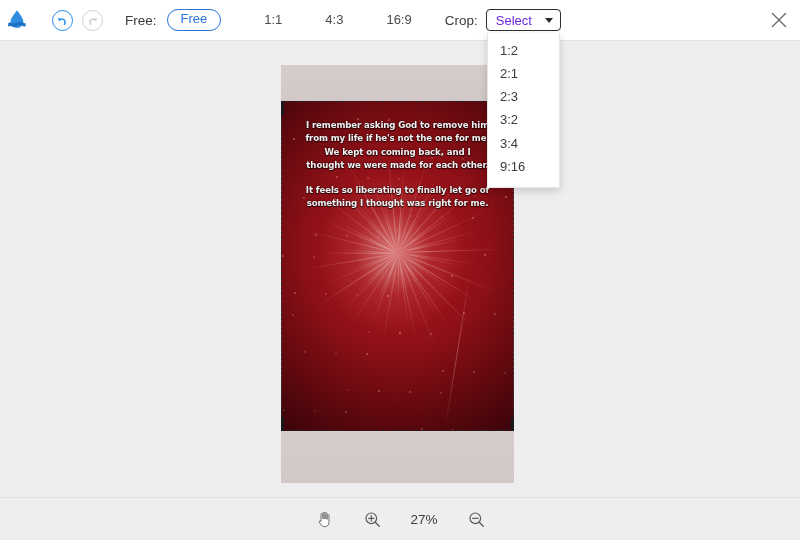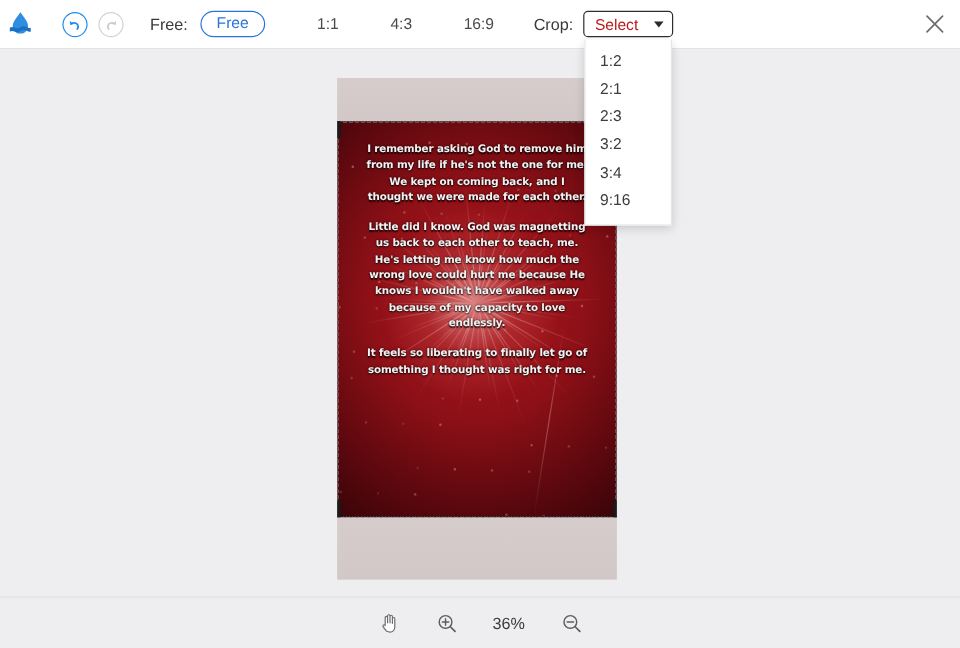--- a/index.html
+++ b/index.html
@@ -113,21 +113,21 @@
     display: flex;
     align-items: center;
     justify-content: space-between;
     padding: 0 7px 0 9px;
     background: #fff;
     position: relative;
     z-index: 40;
   }
   .select-value {
     font-size: 13px;
-    color: #b91c1c;
+    color: #6d28d9;
   }
   .caret {
     width: 0; height: 0;
     border-left: 4.5px solid transparent;
     border-right: 4.5px solid transparent;
     border-top: 5px solid #2b2b2b;
   }
 
   .close-btn {
     position: absolute;
@@ -413,21 +413,20 @@
             <div class="ray" style="height: 71px; transform: rotate(305.217deg); opacity: 0.4;"></div>
             <div class="ray" style="height: 108px; transform: rotate(315.243deg); opacity: 0.48;"></div>
             <div class="ray" style="height: 90px; transform: rotate(325.27deg); opacity: 0.57;"></div>
             <div class="ray" style="height: 72px; transform: rotate(328.696deg); opacity: 0.66;"></div>
             <div class="ray" style="height: 109px; transform: rotate(338.722deg); opacity: 0.41;"></div>
             <div class="ray" style="height: 91px; transform: rotate(348.748deg); opacity: 0.5;"></div>
             <div class="ray" style="height: 73px; transform: rotate(352.174deg); opacity: 0.58;"></div>
           </div>
         <div class="poem">
           <p>I remember asking God to remove him from my life if he's not the one for me. We kept on coming back, and I thought we were made for each other.</p>
-          <p>Little did I know. God was magnetting us back to each other to teach, me. He's letting me know how much the wrong love could hurt me because He knows I wouldn't have walked away because of my capacity to love endlessly.</p>
           <p>It feels so liberating to finally let go of something I thought was right for me.</p>
         </div>
       <div class="spark" style="left: 0px; top: 0px; opacity: 0.15;"></div>
           <div class="spark" style="left: 53px; top: 97px; opacity: 0.33;"></div>
           <div class="spark" style="left: 106px; top: 194px; opacity: 0.51;"></div>
           <div class="spark" style="left: 159px; top: 291px; opacity: 0.32;"></div>
           <div class="spark" style="left: 212px; top: 58px; opacity: 0.5;"></div>
           <div class="spark" style="left: 32px; top: 155px; opacity: 0.31;"></div>
           <div class="spark" style="left: 85px; top: 252px; opacity: 0.49;"></div>
           <div class="spark" style="left: 138px; top: 19px; opacity: 0.29;"></div>
@@ -495,21 +494,21 @@
         <path d="M5 11.5 L5 4.6 a1 1 0 0 1 2 0 L7 9 L7 3.3 a1 1 0 0 1 2 0 L9 9 L9 3.7 a1 1 0 0 1 2 0 L11 9.4 L11 5.6 a1 1 0 0 1 2 0 L13 12.2 c0 2.6 -1.6 4.5 -4 4.5 c-2.3 0 -3.6 -1.1 -4.5 -2.7 L3.2 12 a1 1 0 0 1 1.6 -1.1 Z" fill="#ffffff" stroke="#6d6d6d" stroke-width="1" stroke-linejoin="round"></path>
       </svg>
     </span>
     <span class="tool-ico">
       <svg width="17" height="17" viewBox="0 0 17 17" xmlns="http://www.w3.org/2000/svg">
         <circle cx="7.3" cy="7.3" r="5.3" fill="none" stroke="#5d5d5d" stroke-width="1.2"></circle>
         <path d="M11.3 11.3 L15.2 15.2" stroke="#5d5d5d" stroke-width="1.4" stroke-linecap="round"></path>
         <path d="M7.3 4.6 L7.3 10 M4.6 7.3 L10 7.3" stroke="#5d5d5d" stroke-width="1.2" stroke-linecap="round"></path>
       </svg>
     </span>
-    <span class="zoom-val">36%</span>
+    <span class="zoom-val">27%</span>
     <span class="tool-ico">
       <svg width="17" height="17" viewBox="0 0 17 17" xmlns="http://www.w3.org/2000/svg">
         <circle cx="7.3" cy="7.3" r="5.3" fill="none" stroke="#5d5d5d" stroke-width="1.2"></circle>
         <path d="M11.3 11.3 L15.2 15.2" stroke="#5d5d5d" stroke-width="1.4" stroke-linecap="round"></path>
         <path d="M4.6 7.3 L10 7.3" stroke="#5d5d5d" stroke-width="1.2" stroke-linecap="round"></path>
       </svg>
     </span>
   </div>
 
 </div>

